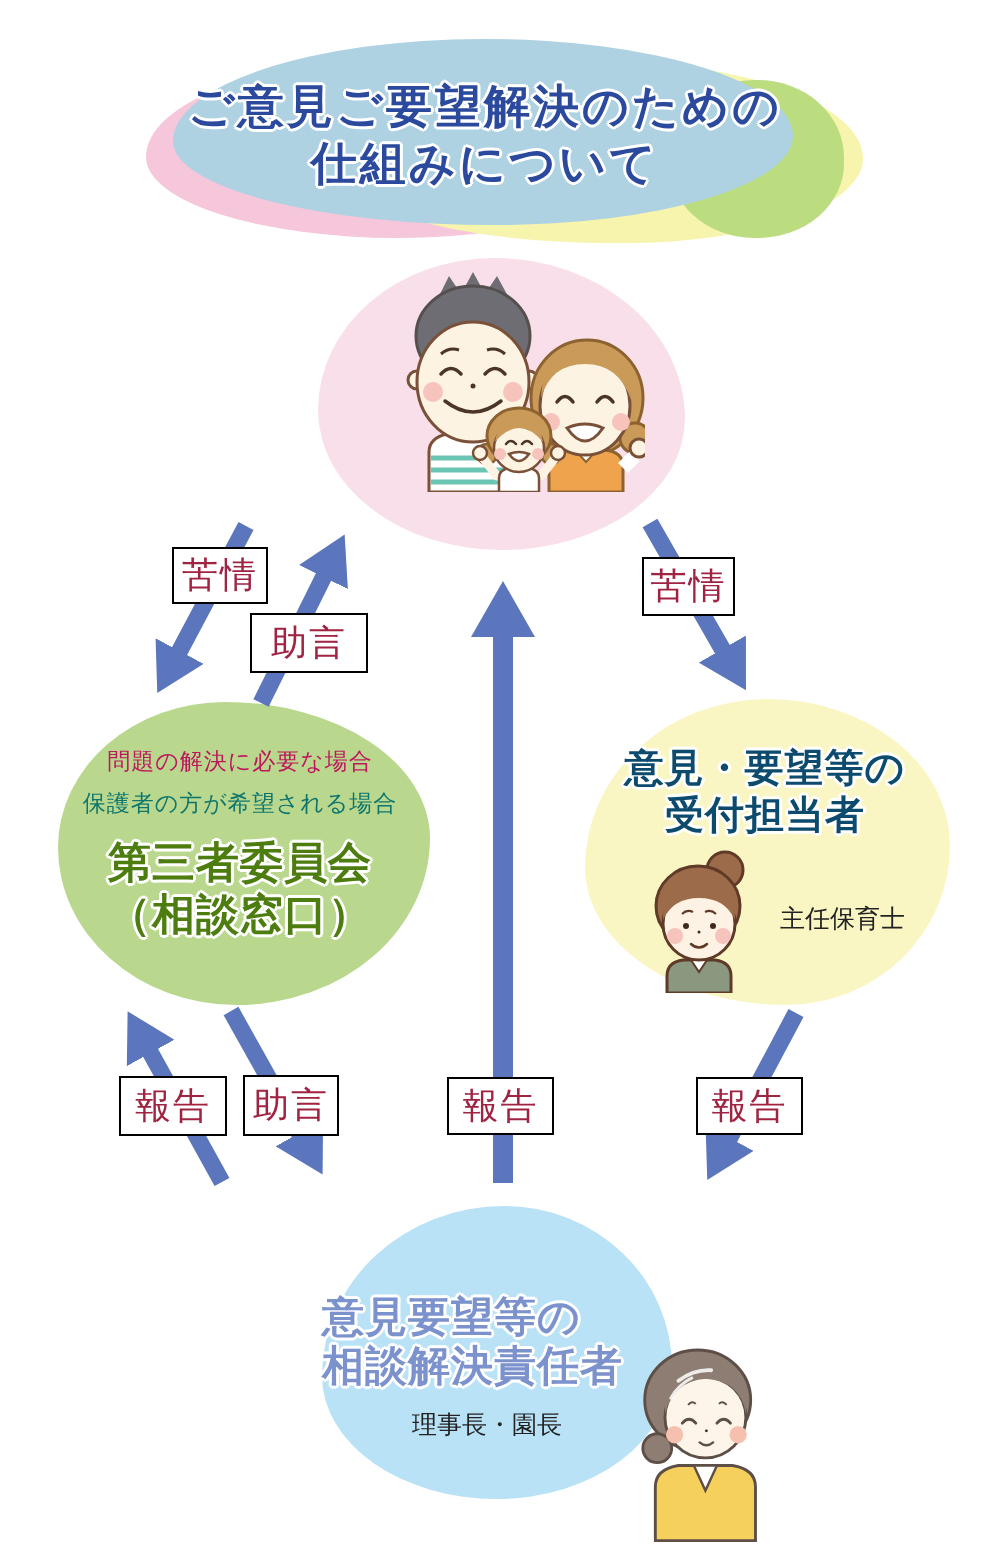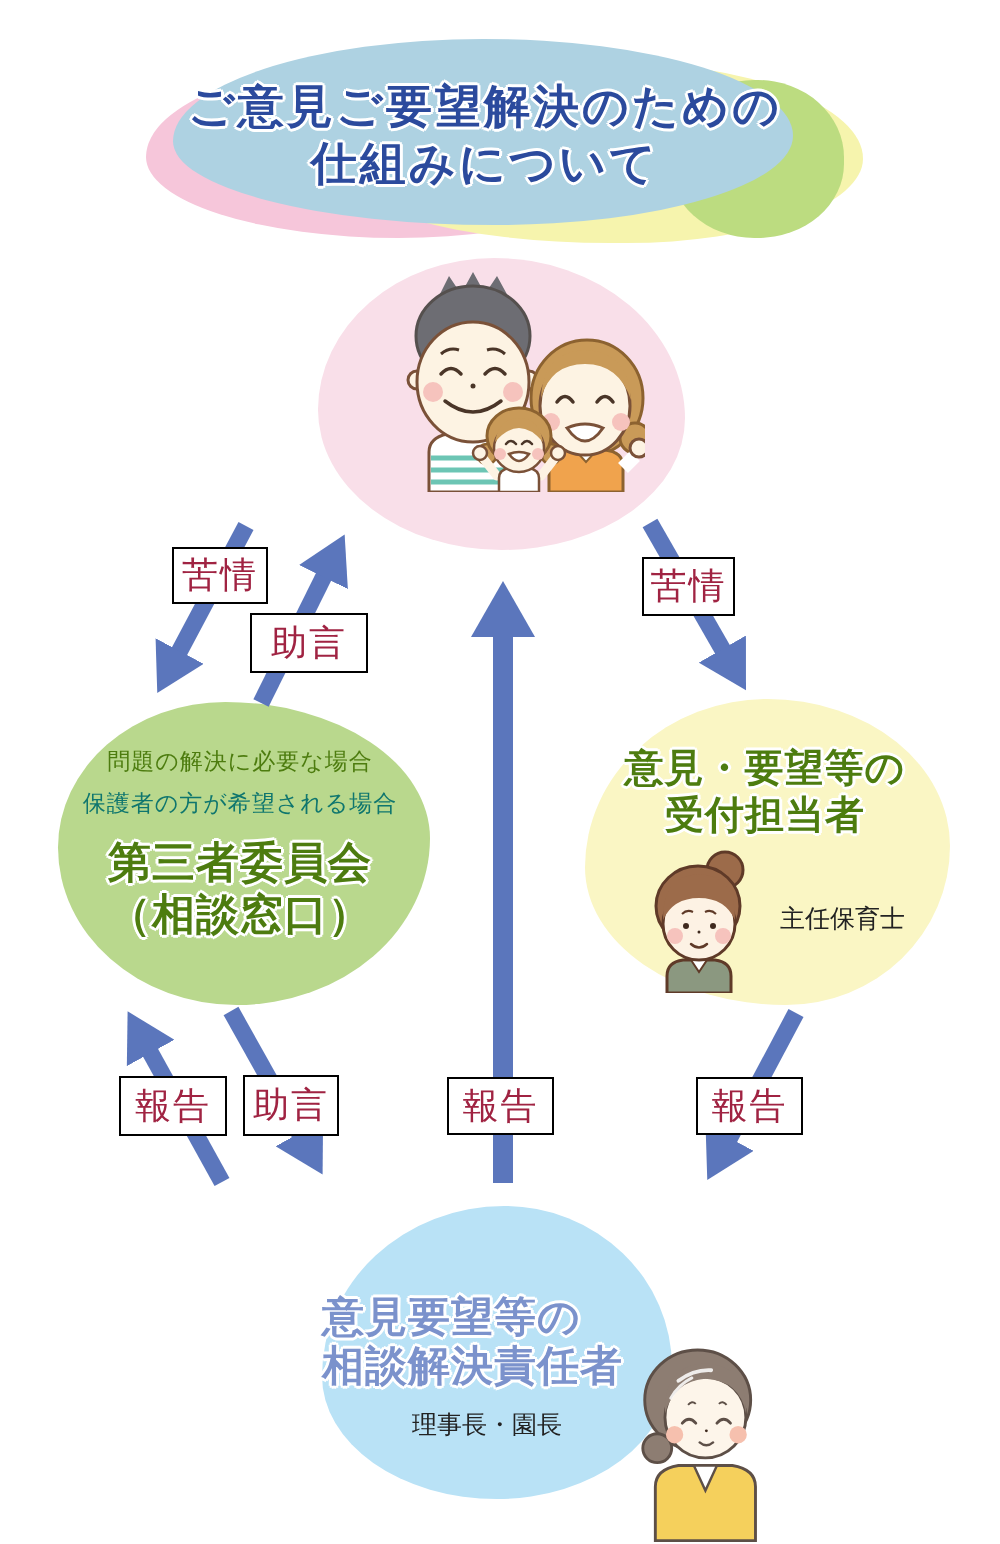--- a/index.html
+++ b/index.html
@@ -33,27 +33,27 @@
     border-radius:50% 50% 45% 55% / 55% 48% 52% 45%;}
   .blob-blue{left:322px;top:1206px;width:350px;height:293px;background:#b9e2f6;
     border-radius:52% 48% 50% 50% / 58% 55% 45% 42%;}
 
   
   .outline{
     text-shadow:-2px -2px 0 #fff,2px -2px 0 #fff,-2px 2px 0 #fff,2px 2px 0 #fff,
       0 -3px 0 #fff,0 3px 0 #fff,-3px 0 0 #fff,3px 0 0 #fff;}
   .service-label{left:318px;top:494px;width:362px;text-align:center;
     font-size:41px;font-weight:bold;color:#6484c6;letter-spacing:1px;}
-  .g-note1{left:60px;top:746px;width:360px;text-align:center;color:#4d7c0f;
+  .g-note1{left:60px;top:746px;width:360px;text-align:center;color:#be185d;
     font-size:23px;font-weight:500;letter-spacing:1px;}
   .g-note2{left:52px;top:788px;width:376px;text-align:center;color:#0f766e;
     font-size:23px;font-weight:500;letter-spacing:1px;}
   .g-name{left:58px;top:836px;width:364px;text-align:center;color:#4d7c0f;
     font-size:43px;font-weight:bold;line-height:52px;letter-spacing:1px;}
-  .y-name{left:585px;top:744px;width:360px;text-align:center;color:#4d7c0f;
+  .y-name{left:585px;top:744px;width:360px;text-align:center;color:#0c4a6e;
     font-size:39px;font-weight:bold;line-height:47px;letter-spacing:1px;}
   .y-role{left:770px;top:902px;width:135px;text-align:right;color:#222222;
     font-size:25px;font-weight:400;}
   .b-name{left:322px;top:1292px;width:352px;text-align:left;color:#7b92cc;
     font-size:42px;font-weight:bold;line-height:49px;letter-spacing:1px;}
   .b-role{left:400px;top:1408px;width:162px;text-align:right;color:#222222;
     font-size:25px;font-weight:500;}
 
   
   .alabel{position:absolute;background:#ffffff;border:2px solid #000000;

